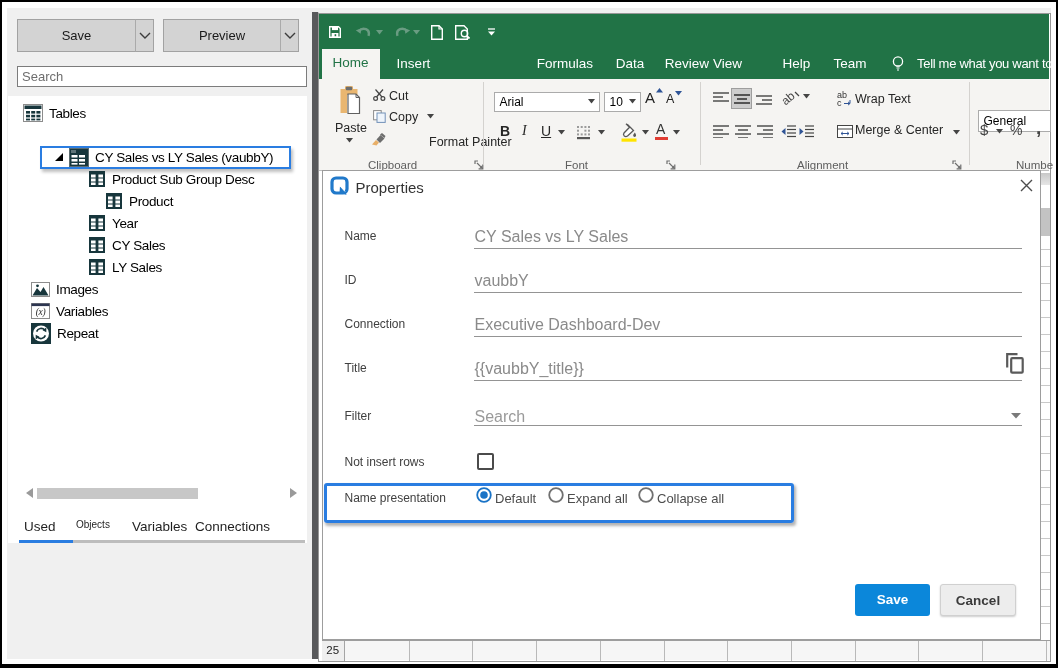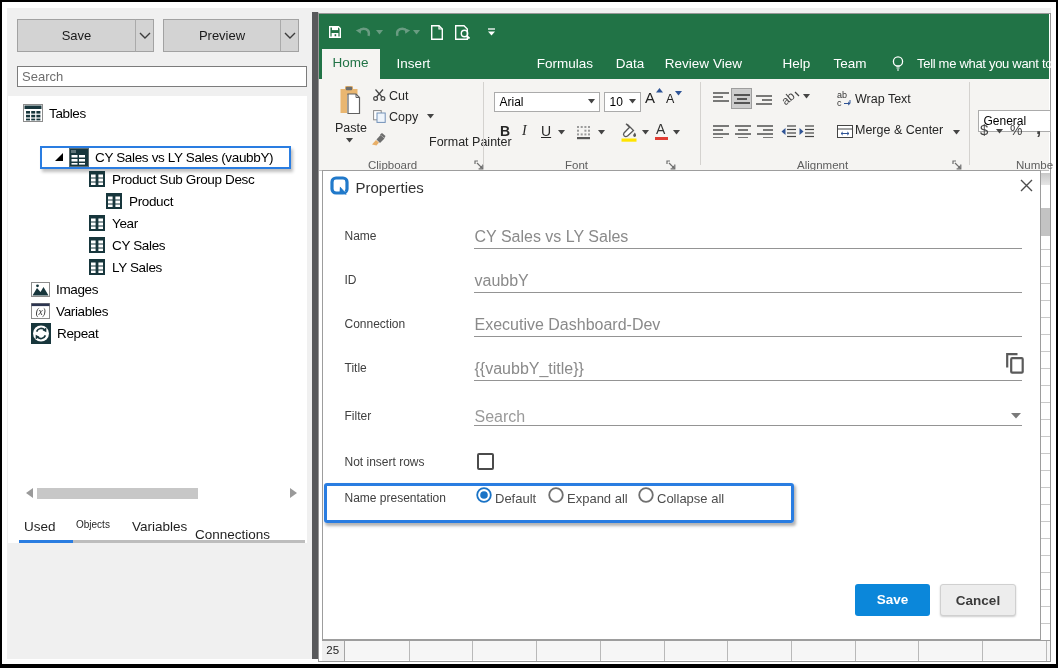--- a/index.html
+++ b/index.html
@@ -198,21 +198,21 @@
     <span>Repeat</span>
   </div>
 
   <div class="abs" style="left:18px; top:392px; width:0; height:0; border-top:5.5px solid transparent; border-bottom:5.5px solid transparent; border-right:7px solid #9a9a9a;"></div>
   <div class="abs" style="left:29px; top:392px; width:161px; height:11px; background:#c7c7c7;"></div>
   <div class="abs" style="left:282px; top:392px; width:0; height:0; border-top:5.5px solid transparent; border-bottom:5.5px solid transparent; border-left:7px solid #9a9a9a;"></div>
 
   <div class="abs" style="left:16px; top:423px; font-size:13.5px; color:#1f1f1f;">Used</div>
   <div class="abs" style="left:68px; top:423px; font-size:10px; color:#1f1f1f;">Objects</div>
   <div class="abs" style="left:124px; top:423px; font-size:13.5px; color:#1f1f1f;">Variables</div>
-  <div class="abs" style="left:187px; top:423px; font-size:13.5px; color:#1f1f1f;margin-top:8px;">Connections</div>
+  <div class="abs" style="left:187px; top:423px; font-size:13.5px; color:#1f1f1f;">Connections</div>
   <div class="abs" style="left:11px; top:444px; width:286px; height:3px; background:#bdbdbd;"></div>
   <div class="abs" style="left:11px; top:444px; width:54px; height:3px; background:#2a7de1;"></div>
 </div>
 
 <div class="abs" style="left:312px; top:12px; width:5.5px; height:647px; background:#58595b;"></div>
 <div class="abs" style="left:317.5px; top:12px; width:1.5px; height:647px; background:#cdcdcd;"></div>
 
 <div id="xl">
   <div id="green"></div>
 

